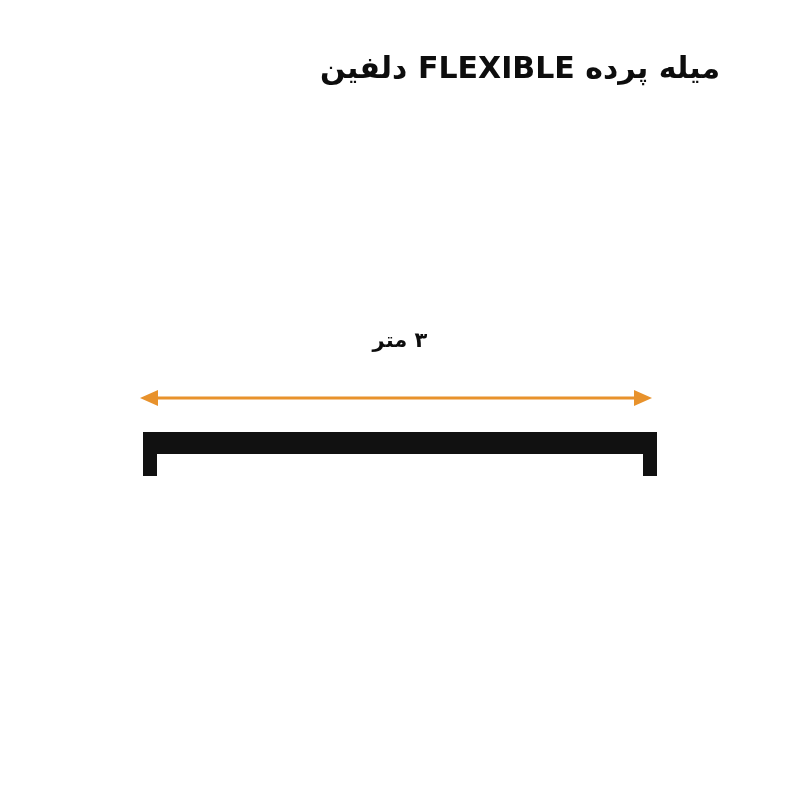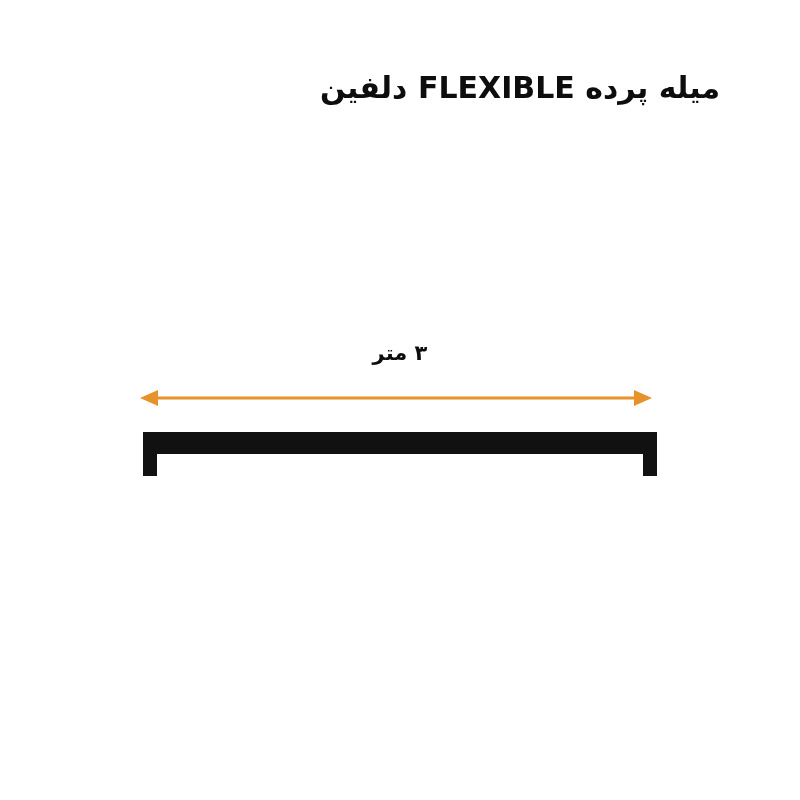--- a/index.html
+++ b/index.html
@@ -32,21 +32,20 @@
     width: 760px;
     text-align: right;
     direction: rtl;
     font-size: 30px;
     font-weight: bold;
     letter-spacing: 0px;
     line-height: 1.35;
     color: #0d0d0d;
     padding-right: 40px;
     box-sizing: border-box;
-    margin-top: 20px;
   }
 
   
   .subtitle {
     position: absolute;
     left: 0;
     top: 198px;
     width: 760px;
     text-align: right;
     direction: rtl;
@@ -54,21 +53,21 @@
     font-weight: bold;
     color: #0d0d0d;
     padding-right: 70px;
     box-sizing: border-box;
   }
 
   
   .dim-label {
     position: absolute;
     left: 290px;
-    top: 341px;
+    top: 328px;
     width: 220px;
     text-align: center;
     direction: rtl;
     font-size: 21px;
     font-weight: bold;
     color: #0d0d0d;
   }
 
   
   .dim-arrow {

